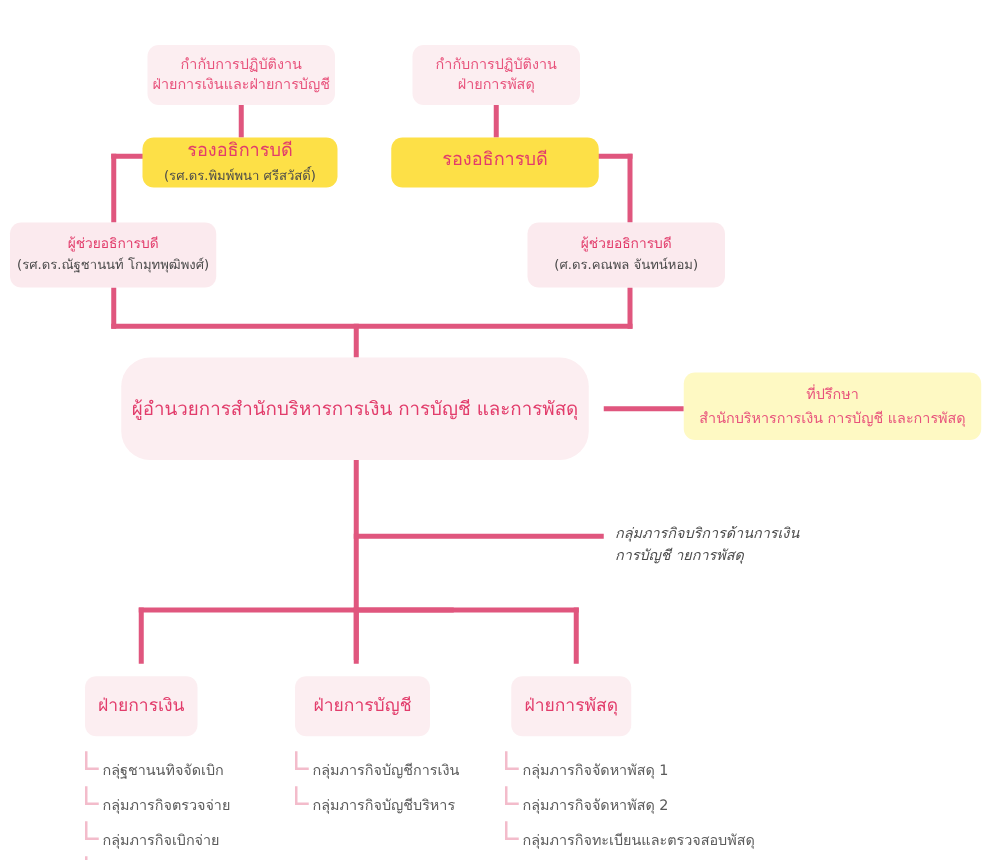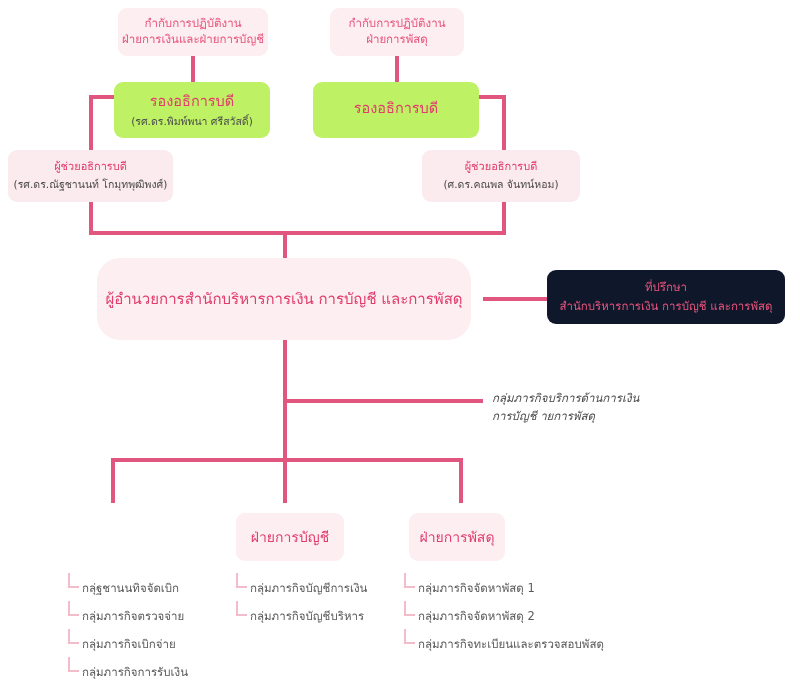--- a/index.html
+++ b/index.html
@@ -11,20 +11,21 @@
     width: 800px;
     height: 688px;
     position: relative;
     font-family: "DejaVu Sans", "Liberation Sans", sans-serif;
     overflow: hidden;
   }
 
   #chart {
     position: absolute;
     inset: 0;
+    margin-top: 28px;
   }
 
   
   .node {
     position: absolute;
     box-sizing: border-box;
     background: #fbeaee;
     border-radius: 9px;
     display: flex;
     flex-direction: column;
@@ -50,22 +51,22 @@
     background: #fceef1;
   }
   .tier-sup .title {
     color: #e8537c;
     font-size: 11.5px;
     white-space: normal;
   }
 
   
   .tier-vice {
-    height: 56px;
-    background: #bef264;
+    height: 40px;
+    background: #fde047;
   }
   .tier-vice .title { font-size: 14.5px; margin-bottom: 2px; }
   .tier-vice .sub   { font-size: 10.5px; }
 
   
   .tier-asst {
     height: 52px;
     background: #fbeaee;
   }
   .tier-asst .title { font-size: 11px; margin-bottom: 2px; }
@@ -73,21 +74,21 @@
 
   
   .tier-dir {
     background: #fceef1;
     border-radius: 11px;
   }
   .tier-dir .title { font-size: 15px; }
 
   
   .tier-adv {
-    background: #0f172a;
+    background: #fef9c3;
   }
   .tier-adv .title { font-size: 11.5px; color: #e8537c; margin-bottom: 3px; }
   .tier-adv .title2 { font-size: 11.5px; color: #e8537c; white-space: nowrap; }
 
   
   .tier-dept {
     height: 48px;
     background: #fceef1;
   }
   .tier-dept .title { font-size: 14px; }
@@ -194,20 +195,23 @@
     <div>กลุ่มภารกิจบริการด้านการเงิน</div>
     <div>การบัญชี ายการพัสดุ</div>
   </div>
 
   <div class="ln ln-h" style="left:111px; top:458px; width:252px;"></div>
   <div class="ln ln-h" style="left:283px; top:458px; width:180px;"></div>
   <div class="ln ln-v" style="left:111px; top:458px; height:45px;"></div>
   <div class="ln ln-v" style="left:283px; top:458px; height:45px;"></div>
   <div class="ln ln-v" style="left:459px; top:458px; height:45px;"></div>
 
+  <div class="node tier-dept" style="left:68px; top:513px; width:90px;">
+    <div class="title">ฝ่ายการเงิน</div>
+  </div>
   <div class="node tier-dept" style="left:236px; top:513px; width:108px;">
     <div class="title">ฝ่ายการบัญชี</div>
   </div>
   <div class="node tier-dept" style="left:409px; top:513px; width:96px;">
     <div class="title">ฝ่ายการพัสดุ</div>
   </div>
 
   <div class="elbow" style="left:68px; top:573px;"></div>
   <div class="leaf" style="left:82px; top:579px;">กลุ่ฐชานนทิจจัดเบิก</div>
 

